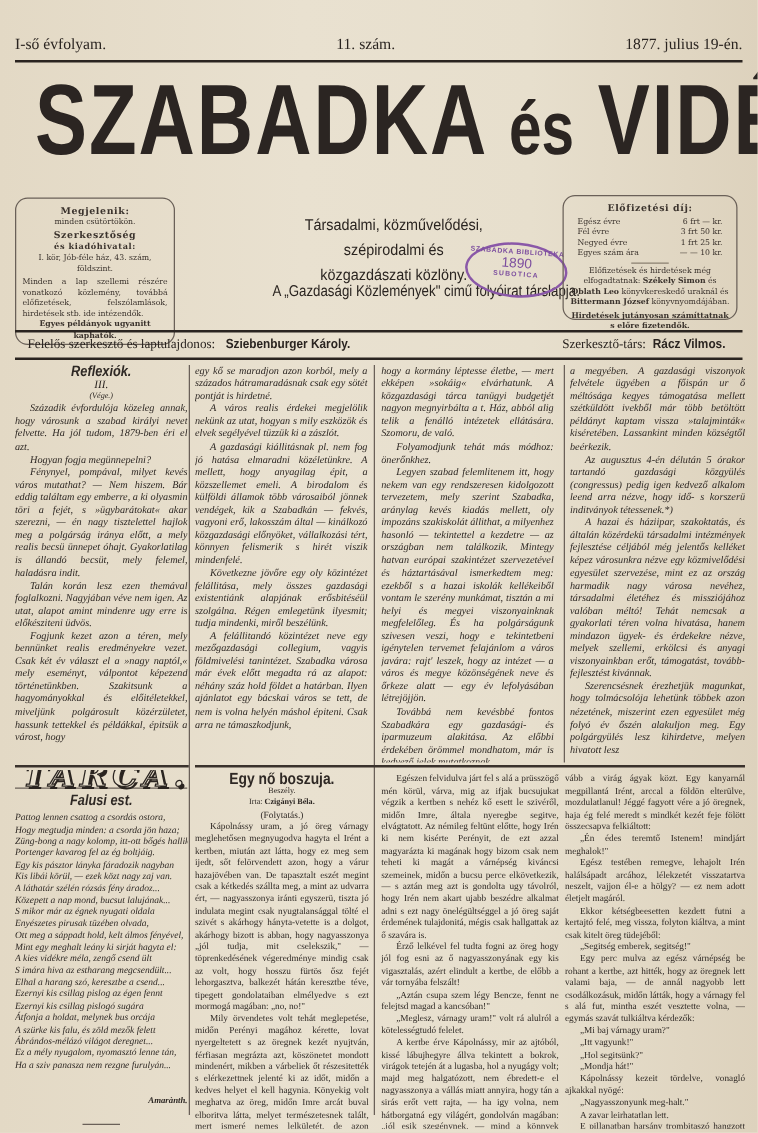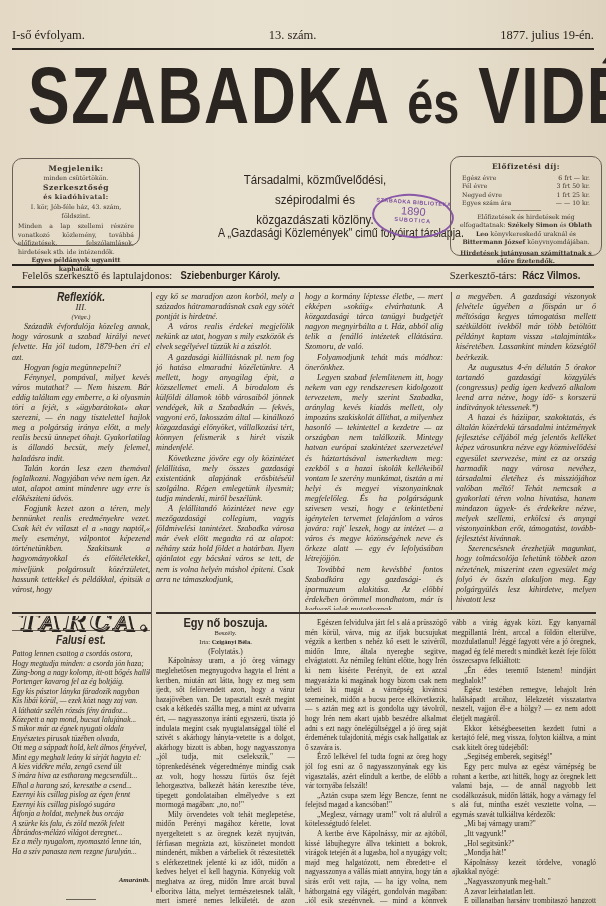--- a/index.html
+++ b/index.html
@@ -50,32 +50,32 @@
     font-family:"Liberation Serif", serif; color:#2e2824; overflow:hidden; }
   .low p { margin:0; text-indent:12px; }
 </style>
 </head>
 <body>
 
 <div class="page">
 
   <div class="topline">
     <span>I-ső évfolyam.</span>
-    <span>13. szám.</span>
+    <span>11. szám.</span>
     <span>1877. julius 19-én.</span>
   </div>
   <div class="rule-thick" style="top:48px;"></div>
 
   <div class="masthead">
     <span>SZABADKA</span>
     <span class="es">és</span>
     <span>VIDÉKE.</span>
   </div>
 
-  <div class="infobox" style="left:12px; top:158px; width:128px; height:88px;">
+  <div class="infobox" style="left:12px; top:158px; width:128px; height:118px;">
     <div class="hd">Megjelenik:</div>
     <div>minden csütörtökön.</div>
     <div class="hd" style="margin-top:2px;">Szerkesztőség</div>
     <div class="hd" style="font-size:6.5px;">és kiadóhivatal:</div>
     <div style="margin-top:2px;">I. kör, Jób-féle ház, 43. szám, földszint.</div>
     <div style="margin-top:2px; text-align:justify;">Minden a lap szellemi részére vonatkozó közlemény, továbbá előfizetések, felszólamlások, hirdetések stb. ide intézendők.</div>
     <div><b>Egyes példányok ugyanitt kaphatók.</b></div>
   </div>
 
   <div class="subtitle">
@@ -83,21 +83,21 @@
     <div>közgazdászati közlöny.</div>
   </div>
   <div class="subtitle2">A „Gazdasági Közlemények" cimű folyóirat társlapja.</div>
 
   <div class="stamp">
     <div class="top">SZABADKA BIBLIOTEKA</div>
     <div class="yr">1890</div>
     <div class="bot">SUBOTICA</div>
   </div>
 
-  <div class="infobox" style="left:450px; top:156px; width:152px; height:100px;">
+  <div class="infobox" style="left:450px; top:156px; width:140px; height:100px;">
     <div class="hd">Előfizetési díj:</div>
     <div style="margin:2px 6px; text-align:left;">
       <div style="display:flex;justify-content:space-between;">
           <span>Egész évre</span>
           <span>6 frt — kr.</span>
         </div>
       <div style="display:flex;justify-content:space-between;">
           <span>Fél évre</span>
           <span>3 frt 50 kr.</span>
         </div>
@@ -219,21 +219,21 @@
 
   <div class="low" style="left:305px; width:142px; height:285px;">
     <p>Egészen felvidulva járt fel s alá a prüsszögő mén körül, várva, mig az ifjak bucsujukat végzik a kertben s nehéz kő esett le szivéről, midőn Imre, általa nyeregbe segitve, elvágtatott. Az némileg feltünt előtte, hogy Irén ki nem kisérte Perényit, de ezt azzal magyarázta ki magának hogy bizom csak nem teheti ki magát a várnépség kiváncsi szemeinek, midőn a bucsu perce elkövetkezik, — s aztán meg azt is gondolta ugy távolról, hogy Irén nem akart ujabb beszédre alkalmat adni s ezt nagy önelégültséggel a jó öreg saját érdemének tulajdonitá, mégis csak hallgattak az ő szavára is.</p>
     <p>Érző lelkével fel tudta fogni az öreg hogy jól fog esni az ő nagyasszonyának egy kis vigasztalás, azért elindult a kertbe, de előbb a vár tornyába felszált!</p>
     <p>„Aztán csupa szem légy Bencze, fennt ne felejtsd magad a kancsóban!"</p>
     <p>„Meglesz, várnagy uram!" volt rá alulról a kötelességtudó felelet.</p>
     <p>A kertbe érve Kápolnássy, mir az ajtóból, kissé lábujhegyre állva tekintett a bokrok, virágok tetején át a lugasba, hol a nyugágy volt; majd meg halgatózott, nem ébredett-e el nagyasszonya a vállás miatt annyira, hogy tán a sirás erőt vett rajta, — ha igy volna, nem hátborgatná egy világért, gondolván magában: „jól esik szegénynek, — mind a könnyek felolvasztják, elmossák a fájdalmat s megint jó lesz minden," — nem látott, nem hallott semmit, igy ment tovább-to-</p>
   </div>
 
   <div class="low" style="left:452px; width:144px; height:285px;">
-    <p style="text-indent:0">vább a virág ágyak közt. Egy kanyarnál megpillantá Irént, arccal a földön elterülve, mozdulatlanul! Jéggé fagyott vére a jó öregnek, magad ég felé meredt s mindkét kezét feje fölött összecsapva felkiáltott:</p>
+    <p style="text-indent:0">vább a virág ágyak közt. Egy kanyarnál megpillantá Irént, arccal a földön elterülve, mozdulatlanul! Jéggé fagyott vére a jó öregnek, haja ég felé meredt s mindkét kezét feje fölött összecsapva felkiáltott:</p>
     <p>„Én édes teremtő Istenem! mindjárt meghalok!"</p>
     <p>Egész testében remegve, lehajolt Irén halálsápadt arcához, lélekzetét visszatartva neszelt, vajjon él-e a hölgy? — ez nem adott életjelt magáról.</p>
     <p>Ekkor kétségbeesetten kezdett futni a kertajtó felé, meg vissza, folyton kiáltva, a mint csak kitelt öreg tüdejéből:</p>
     <p>„Segitség emberek, segitség!"</p>
     <p>Egy perc mulva az egész várnépség be rohant a kertbe, azt hitték, hogy az öregnek lett valami baja, — de annál nagyobb lett csodálkozásuk, midőn látták, hogy a várnagy fel s alá fut, mintha eszét vesztette volna, — egymás szavát tulkiáltva kérdezők:</p>
     <p>„Mi baj várnagy uram?"</p>
     <p>„Itt vagyunk!"</p>
     <p>„Hol segitsünk?"</p>
     <p>„Mondja hát!"</p>
     <p>Kápolnássy kezeit tördelve, vonagló ajkakkal nyögé:</p>

